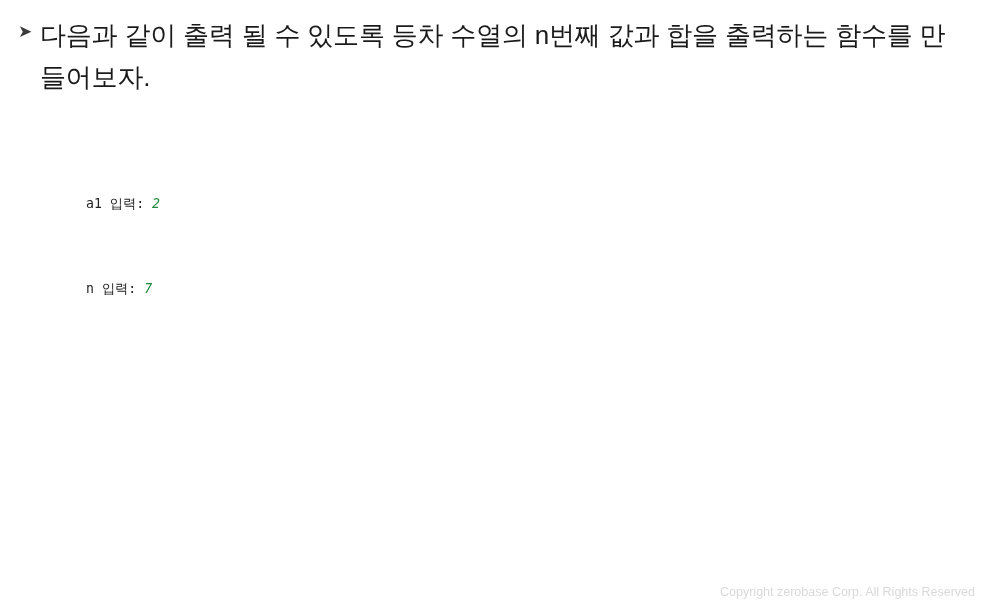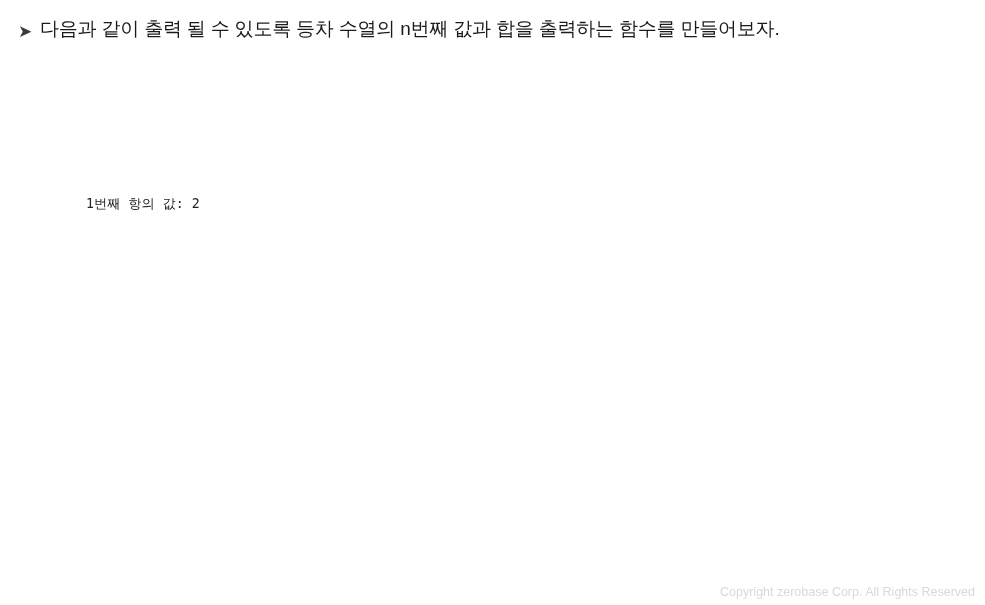--- a/index.html
+++ b/index.html
@@ -34,21 +34,21 @@
     flex: 0 0 auto;
     width: 22px;
     font-size: 17px;
     line-height: 34px;
     color: #3b3b3b;
     text-align: left;
     font-family: "DejaVu Sans", sans-serif;
   }
   .heading-text {
     flex: 1 1 auto;
-    font-size: 19px;
+    font-size: 26px;
     line-height: 1.62;
     color: #1a1a1a;
     font-family: "Liberation Sans", sans-serif;
     letter-spacing: -0.2px;
   }
 
   
   .console {
     position: absolute;
     left: 86px;
@@ -83,21 +83,22 @@
 <body>
 
 <div class="slide">
 
   <div class="heading-row">
     <span class="bullet-icon">➤</span>
     <span class="heading-text">다음과 같이 출력 될 수 있도록 등차 수열의 n번째 값과 합을 출력하는 함수를 만들어보자.</span>
   </div>
 
   <div class="console">
-    <div class="line">1번째 항의 값: 2</div>
+    <div class="line"><span>a1 입력: </span><span class="val-green">2</span></div>
+    <div class="line"><span>n 입력: </span><span class="val-green">7</span></div>
     
     
     
     
     
     
     
     
     
     

